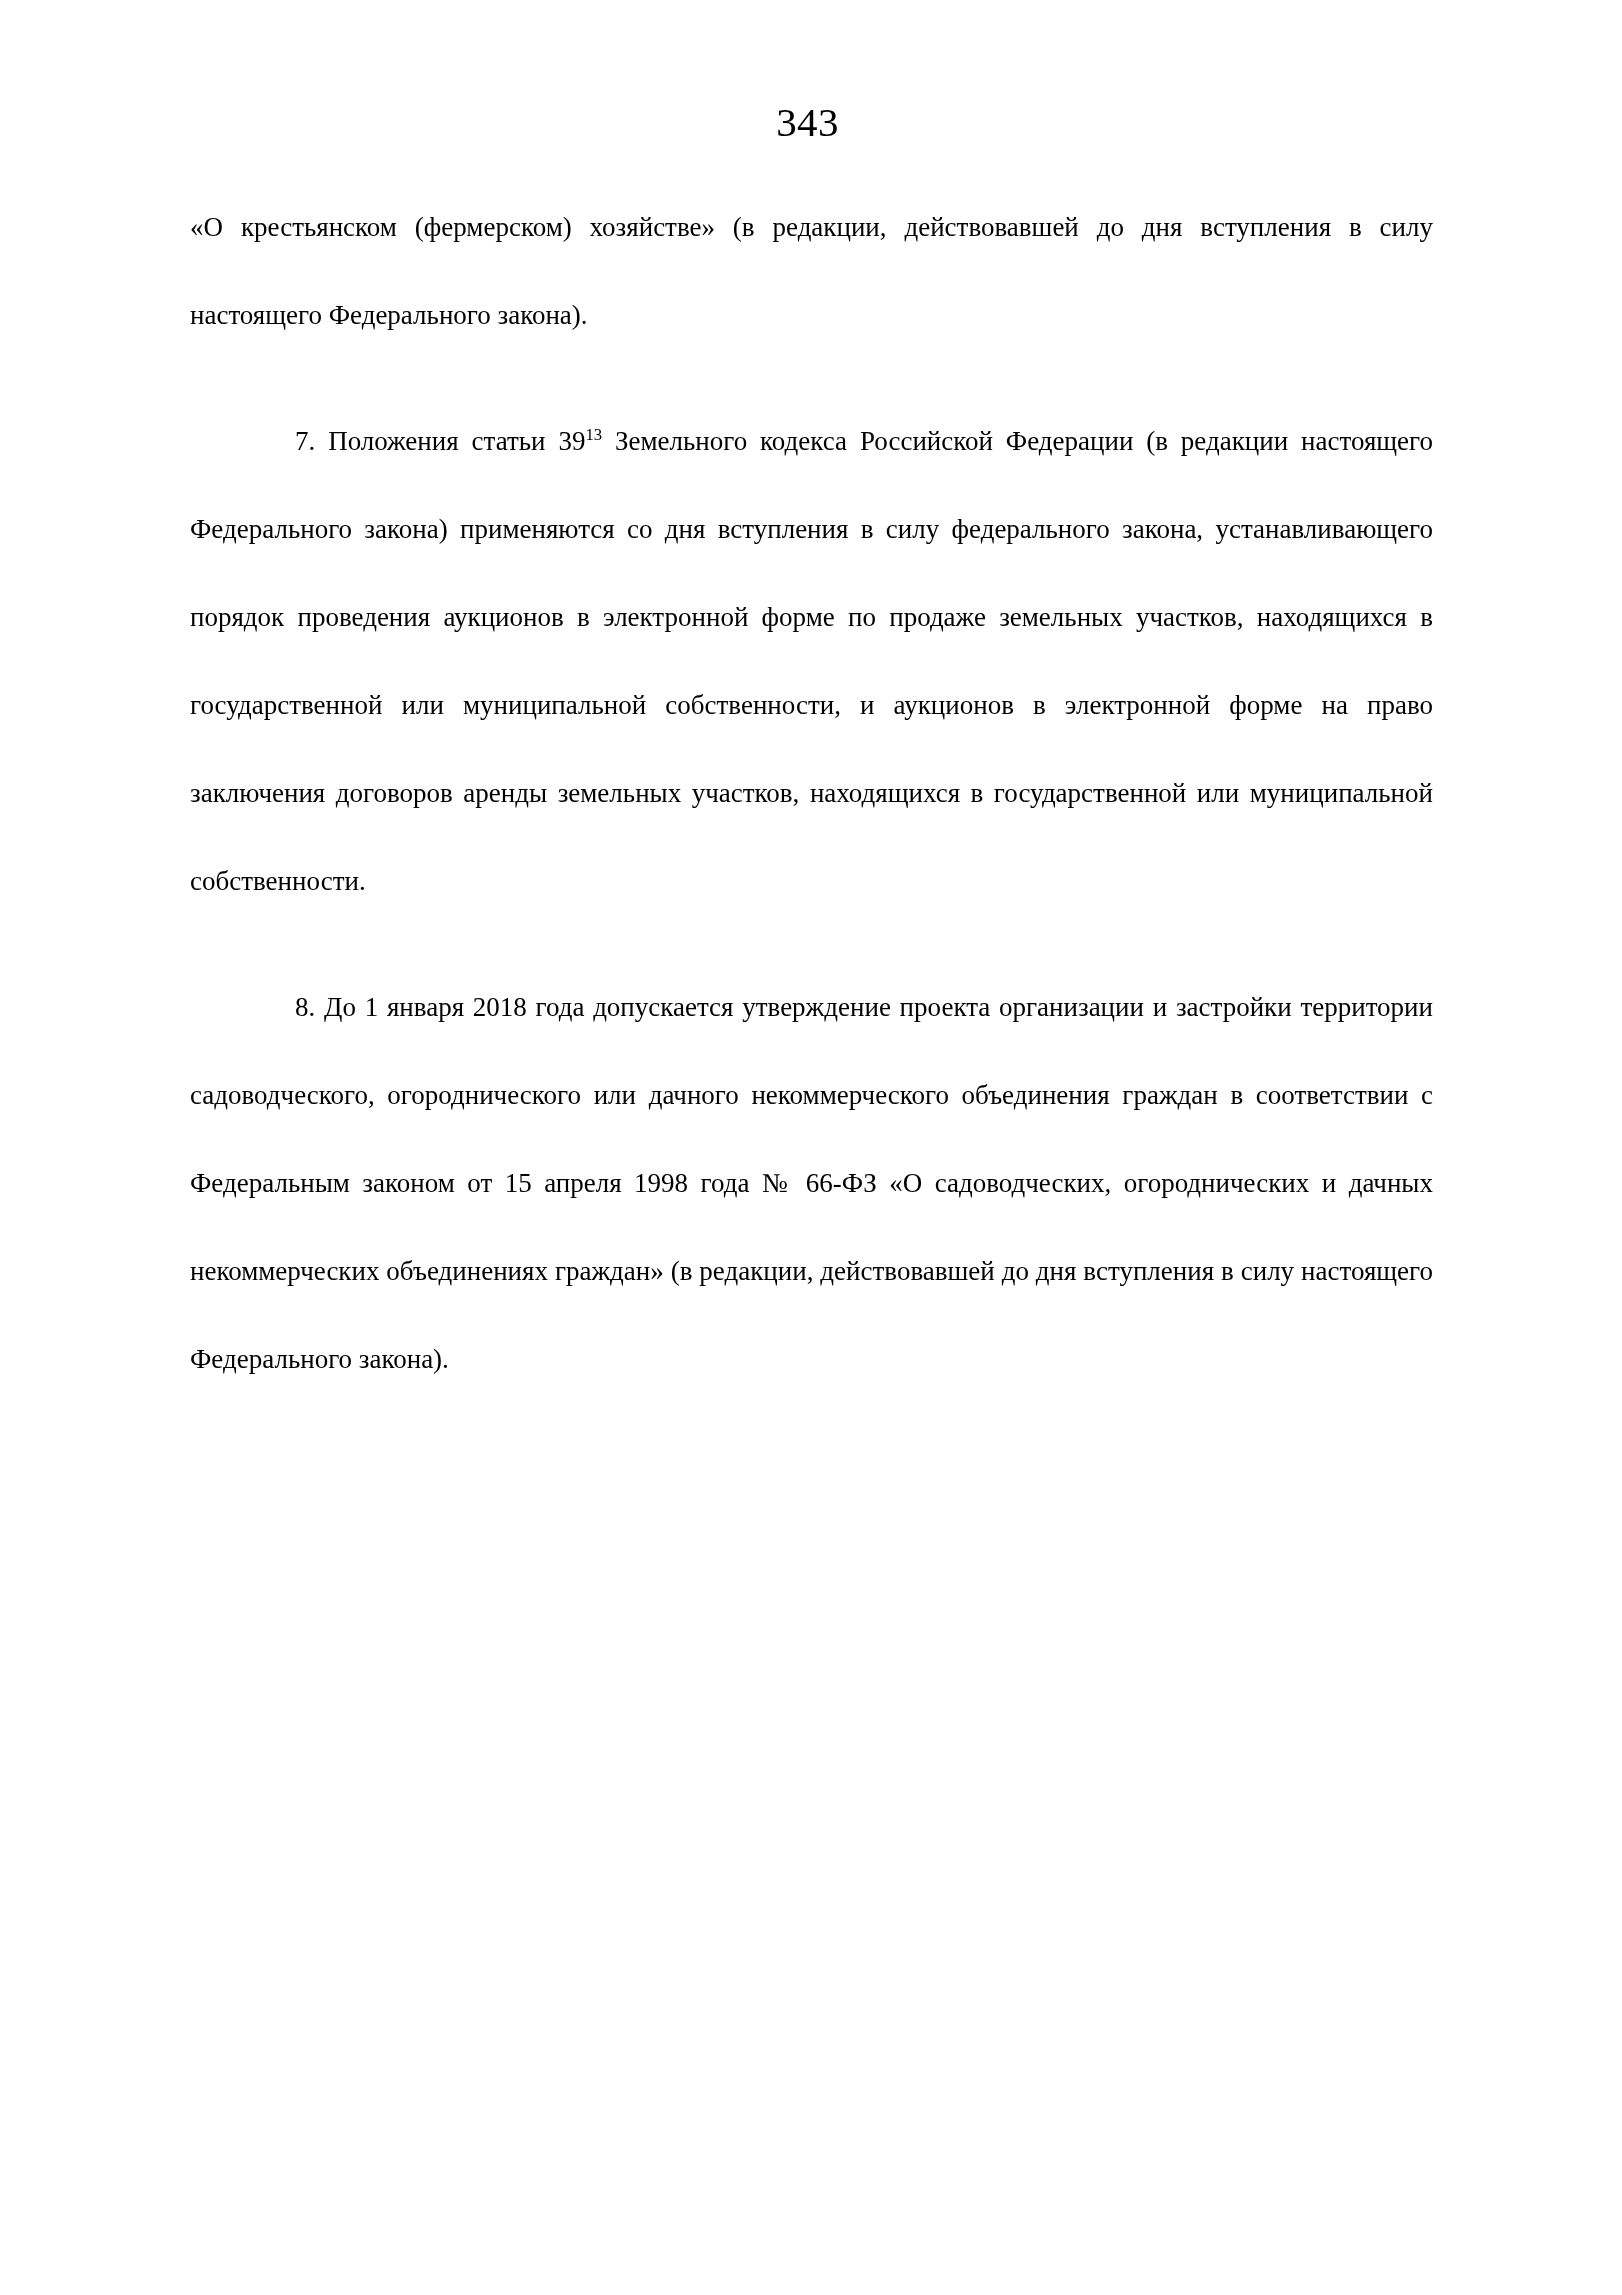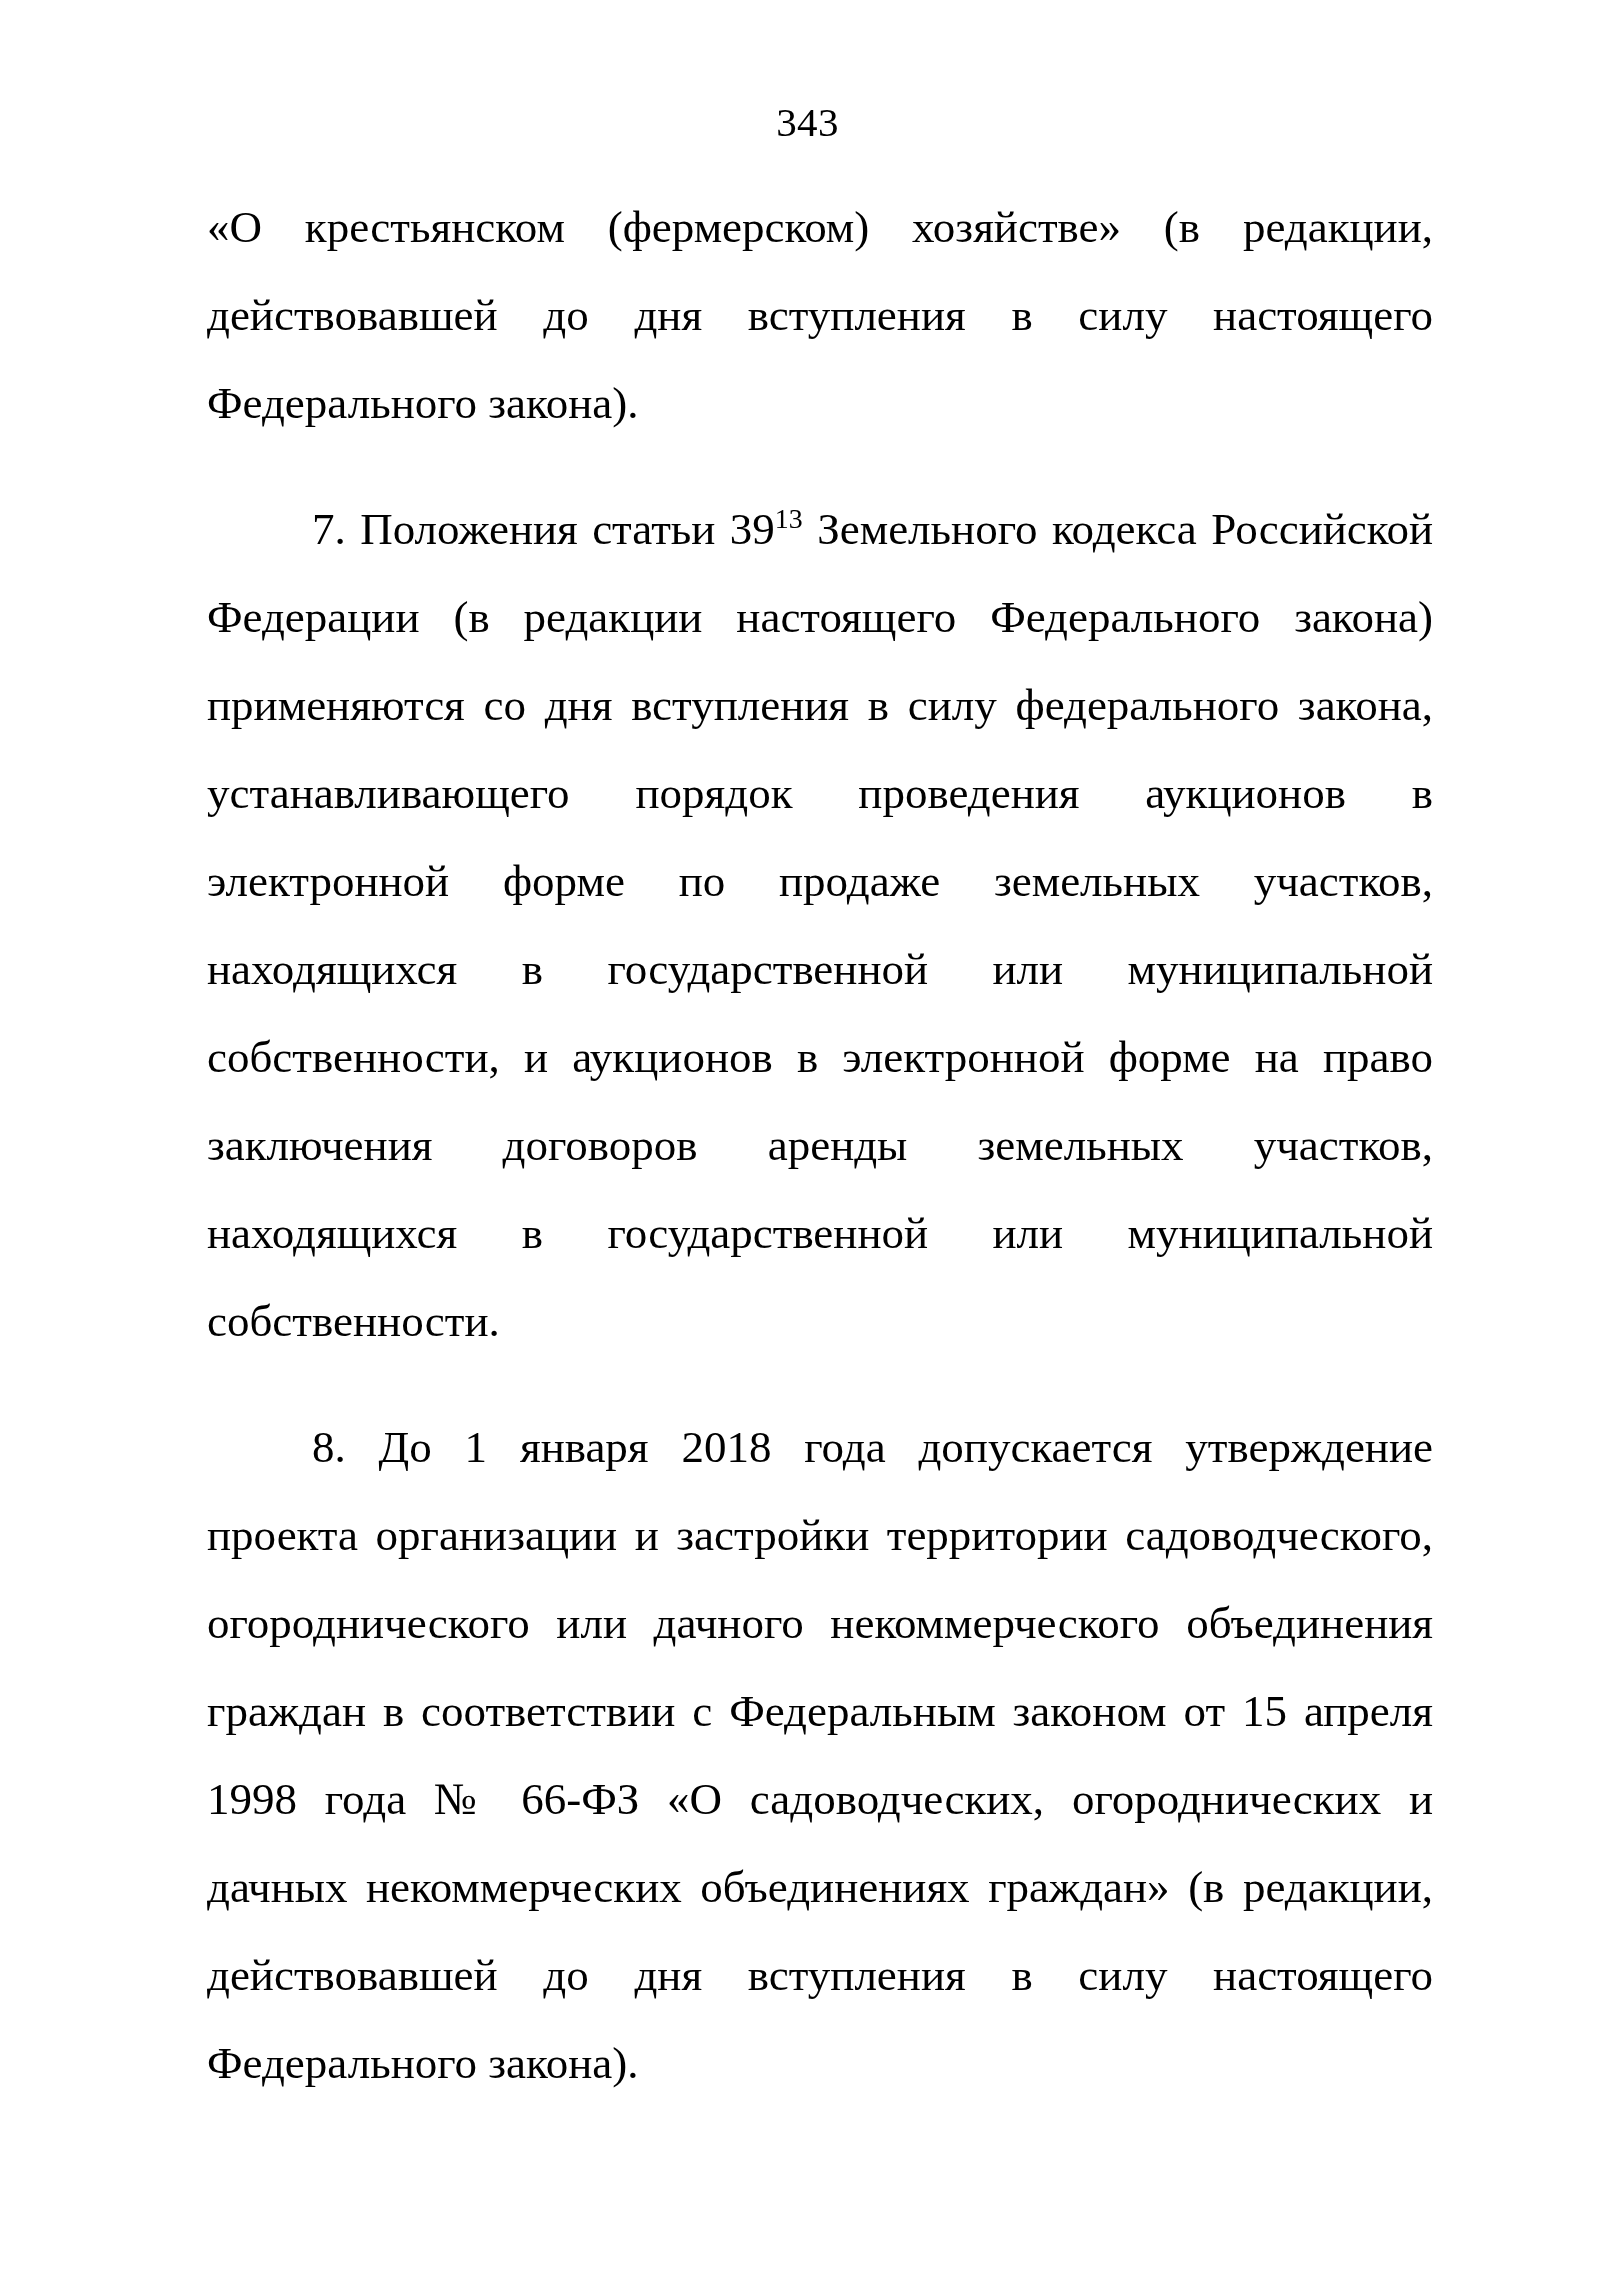--- a/index.html
+++ b/index.html
@@ -28,25 +28,25 @@
     font-family: "Liberation Serif", "DejaVu Serif", serif;
     letter-spacing: 0.3px;
   }
   .body-text {
     position: absolute;
     top: 183px;
     left: 190px;
     width: 1243px;
   }
   .para {
-    font-size: 45px;
+    font-size: 27px;
     line-height: 88px;
     text-align: justify;
     text-justify: inter-word;
-    margin: 0 0 0 17px;
+    margin: 0 0 0 0;
     hyphens: none;
   }
   .para.indent {
     text-indent: 105px;
   }
   .spacer {
     height: 38px;
   }
   sup {
     font-size: 0.62em;

